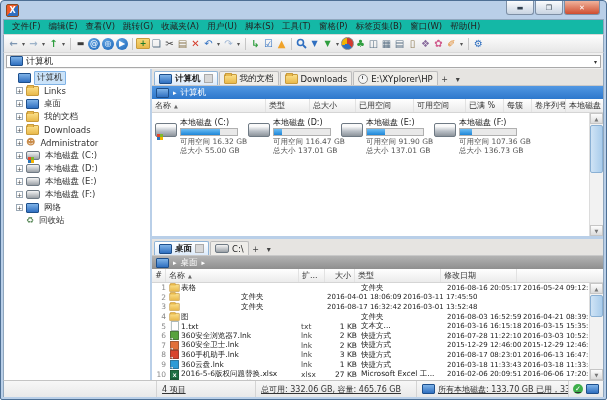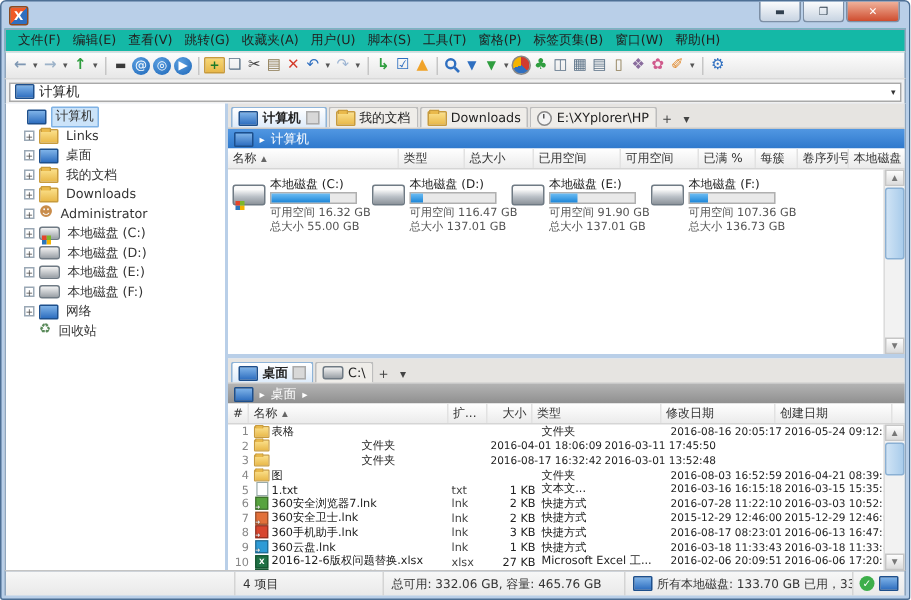--- a/index.html
+++ b/index.html
@@ -99,21 +99,21 @@
   .c-ic{width:13px;display:flex;justify-content:center;flex-shrink:0;transform:scale(.8);}
   .c-name{width:120px;overflow:hidden;text-overflow:ellipsis;flex-shrink:0;}
   .c-ext{width:26px;flex-shrink:0;color:#444;}
   .c-size{width:30px;text-align:right;padding-right:4px;flex-shrink:0;}
   .c-type{width:86px;overflow:hidden;flex-shrink:0;}
   .c-mod{width:76px;flex-shrink:0;font-size:7px;}
   .c-cre{width:78px;flex-shrink:0;font-size:7px;}
   
   .bc0{width:14px;justify-content:flex-end}.bc1{width:133px}.bc2{width:26px}.bc3{width:30px;justify-content:flex-end}.bc4{width:86px}.bc5{width:76px}.bc6{width:78px}.bc7{flex:1;border-right:none}
   
-  .statusbar{height:16px;background:linear-gradient(#f7f7f7,#e9e9e9);border-top:1px solid #c4c4c4;display:flex;align-items:center;margin:0 2px 2px;border-left:1px solid #8fa6bd;border-right:1px solid #8fa6bd;font-size:8px;color:#333;}
+  .statusbar{height:16px;background:linear-gradient(#f7f7f7,#e9e9e9);border-top:1px solid #c4c4c4;display:flex;align-items:center;margin:0 2px 2px;border-left:1px solid #8fa6bd;border-right:1px solid #8fa6bd;font-size:8px;color:#333;text-decoration:underline;}
   .sseg{padding:0 5px;height:100%;display:flex;align-items:center;gap:3px;border-right:1px solid #d4d4d4;white-space:nowrap;overflow:hidden;}
   .sseg.pad{width:142px;flex-shrink:0;}
   .sseg.items{width:88px;flex-shrink:0;}
   .sseg.cap{width:150px;flex-shrink:0;}
   .sseg.sum{flex:1;min-width:0;}
   .sicons{display:flex;align-items:center;gap:3px;padding:0 4px;}
   .ok-icon{width:10px;height:10px;border-radius:50%;background:#3dae4a;color:#fff;font-size:7px;line-height:10px;text-align:center;}
   .net-icon{width:11px;height:8px;background:linear-gradient(#7fb3e8,#2f6fc0);border:1px solid #1d4f8c;border-radius:1px;}
   .mag{width:11px;height:11px;}
 </style>
@@ -393,21 +393,20 @@
           <span>桌面</span>
           <span class="arr">▸</span>
         </div>
         <div class="cols">
           <span class="col bc0">#</span>
           <span class="col bc1 sorted">名称</span>
           <span class="col bc2">扩...</span>
           <span class="col bc3">大小</span>
           <span class="col bc4">类型</span>
           <span class="col bc5">修改日期</span>
-          <span class="col bc6">创建日期</span>
           <span class="col bc7"></span>
         </div>
         <div class="rows-wrap">
           <div class="rows">
             <div class="frow">
                 <span class="c-num">1</span>
                 <span class="c-ic">
                   <span class="ic ic-folder"></span>
                 </span>
                 <span class="c-name">表格</span>
@@ -509,21 +508,21 @@
                 <span class="c-size">1 KB</span>
                 <span class="c-type">快捷方式</span>
                 <span class="c-mod">2016-03-18 11:33:43</span>
                 <span class="c-cre">2016-03-18 11:33:43</span>
               </div>
             <div class="frow">
                 <span class="c-num">10</span>
                 <span class="c-ic">
                   <span class="ic ic-excel">X</span>
                 </span>
-                <span class="c-name">2016-12-6版权问题替换.xlsx</span>
+                <span class="c-name">2016-5-6版权问题替换.xlsx</span>
                 <span class="c-ext">xlsx</span>
                 <span class="c-size">27 KB</span>
                 <span class="c-type">Microsoft Excel 工...</span>
                 <span class="c-mod">2016-02-06 20:09:51</span>
                 <span class="c-cre">2016-06-06 17:20:11</span>
               </div>
             <div class="frow">
                 <span class="c-num">11</span>
                 <span class="c-ic">
                   <span class="ic ic-excel">X</span>

